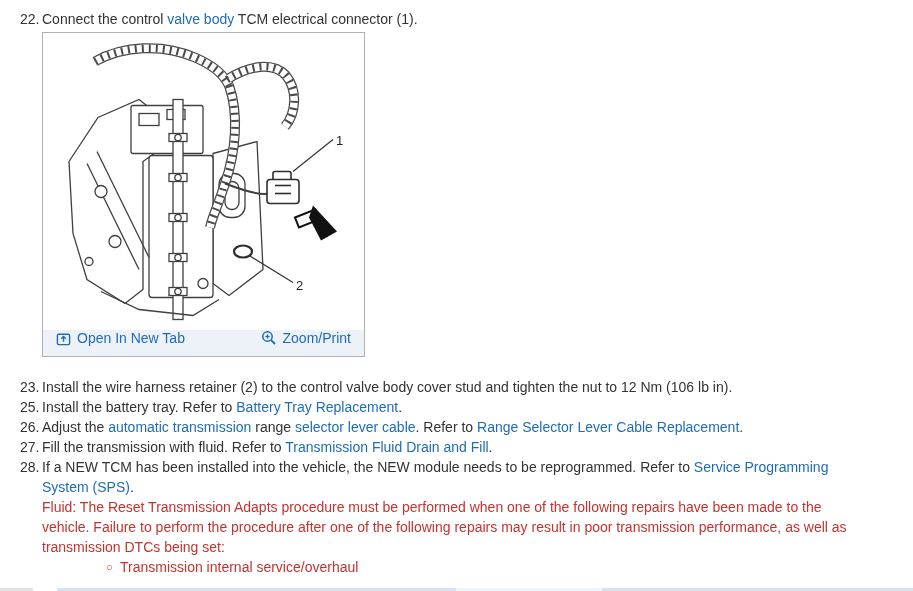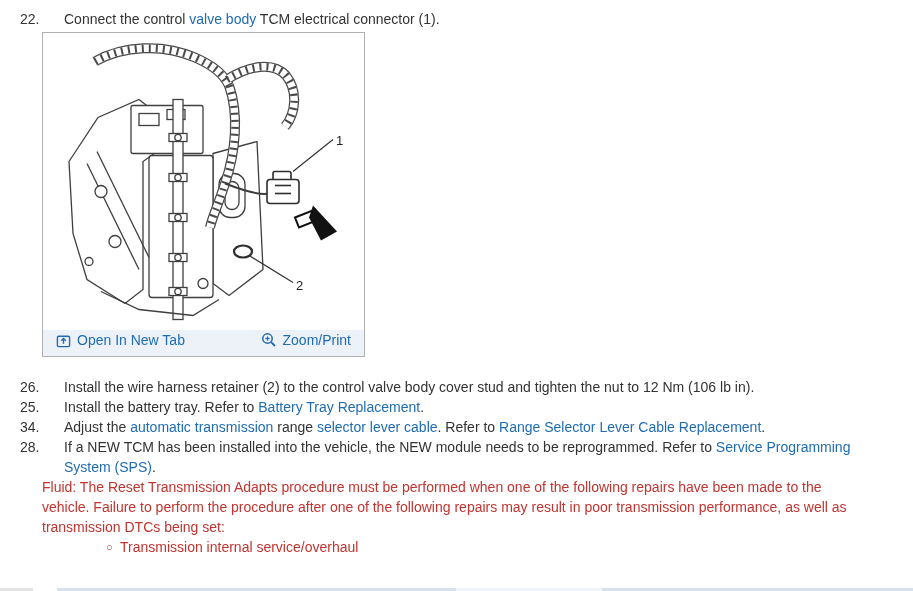--- a/index.html
+++ b/index.html
@@ -1,26 +1,26 @@
 <!DOCTYPE html>
 <html><head>
 <meta charset="utf-8">
 <style>
   html,body{margin:0;padding:0;background:#ffffff;width:913px;height:591px;overflow:hidden;}
   body{font-family:"Liberation Sans",sans-serif;font-size:14px;line-height:20px;color:#333333;position:relative;}
   .doc{padding:9px 0 0 20px;}
   .step{display:flex;align-items:flex-start;}
   .num{flex:none;width:22px;color:#333333;}
-  .content{max-width:820px;margin-left:22px;}
+  .content{max-width:820px;}
   a.lnk{color:#1e6cb5;text-decoration:none;cursor:pointer;}
   b{font-weight:normal;}
   
   .figure-widget{width:323px;height:325px;border:1px solid #b0b0b0;margin:3px 0 20px 22px;box-sizing:border-box;background:#ffffff;}
   .fig-art{width:321px;height:297px;display:block;background:#ffffff;}
-  .fig-bar{width:321px;height:26px;background:#edf2f8;display:flex;align-items:flex-start;justify-content:space-between;padding:0 13px;box-sizing:border-box;}
+  .fig-bar{width:321px;height:26px;background:#edf2f8;display:flex;align-items:flex-end;justify-content:space-between;padding:8px 13px;box-sizing:border-box;}
   .fig-link{display:flex;align-items:center;gap:6px;color:#1e6cb5;font-size:14px;cursor:pointer;text-decoration:none;}
   
   .note{color:#c1342f;margin-left:22px;max-width:820px;}
   .note b{color:#c1342f;}
   .note-bullets{margin:0;padding:0;list-style:none;}
   .note-bullet{display:flex;}
   .note-bullet .marker{flex:none;width:14px;margin-left:64px;font-size:11px;}
   
   .sliver{position:absolute;height:3px;bottom:0;}
   svg text{font-family:"Liberation Sans",sans-serif;}
@@ -124,30 +124,34 @@
           <line x1="4.4" y1="6.5" x2="8.6" y2="6.5" stroke="#1e6cb5" stroke-width="1.3"></line>
           <line x1="10.1" y1="10.1" x2="14" y2="14" stroke="#1e6cb5" stroke-width="1.8"></line>
         </svg>
         <span>Zoom/Print</span>
       </a>
     </div>
   </div>
 
   <div id="stepsRest">
       <div class="step">
-        <span class="num">26.</span>
+        <span class="num">23.</span>
         <div class="content"><span>Install the wire harness retainer (2) to the control valve body cover stud and tighten the nut to </span><b>12 Nm (106 lb in)</b><span>.</span></div>
       </div>
       <div class="step">
         <span class="num">25.</span>
         <div class="content"><span>Install the battery tray. Refer to </span><a class="lnk">Battery Tray Replacement</a><span>.</span></div>
       </div>
       <div class="step">
-        <span class="num">34.</span>
+        <span class="num">26.</span>
         <div class="content"><span>Adjust the </span><a class="lnk">automatic transmission</a><span> range </span><a class="lnk">selector lever cable</a><span>. Refer to </span><a class="lnk">Range Selector Lever Cable Replacement</a><span>.</span></div>
+      </div>
+      <div class="step">
+        <span class="num">27.</span>
+        <div class="content"><span>Fill the transmission with fluid. Refer to </span><a class="lnk">Transmission Fluid Drain and Fill</a><span>.</span></div>
       </div>
       <div class="step">
         <span class="num">28.</span>
         <div class="content"><span>If a NEW TCM has been installed into the vehicle, the NEW module needs to be reprogrammed. Refer to </span><a class="lnk">Service Programming System (SPS)</a><span>.</span></div>
       </div>
     </div>
 
   <div class="note">
     <div><b>Fluid:</b><span> The Reset Transmission Adapts procedure must be performed when one of the following repairs have been made to the vehicle. Failure to perform the procedure after one of the following repairs may result in poor transmission performance, as well as transmission DTCs being set:</span></div>
     <ul class="note-bullets" id="noteBullets">

